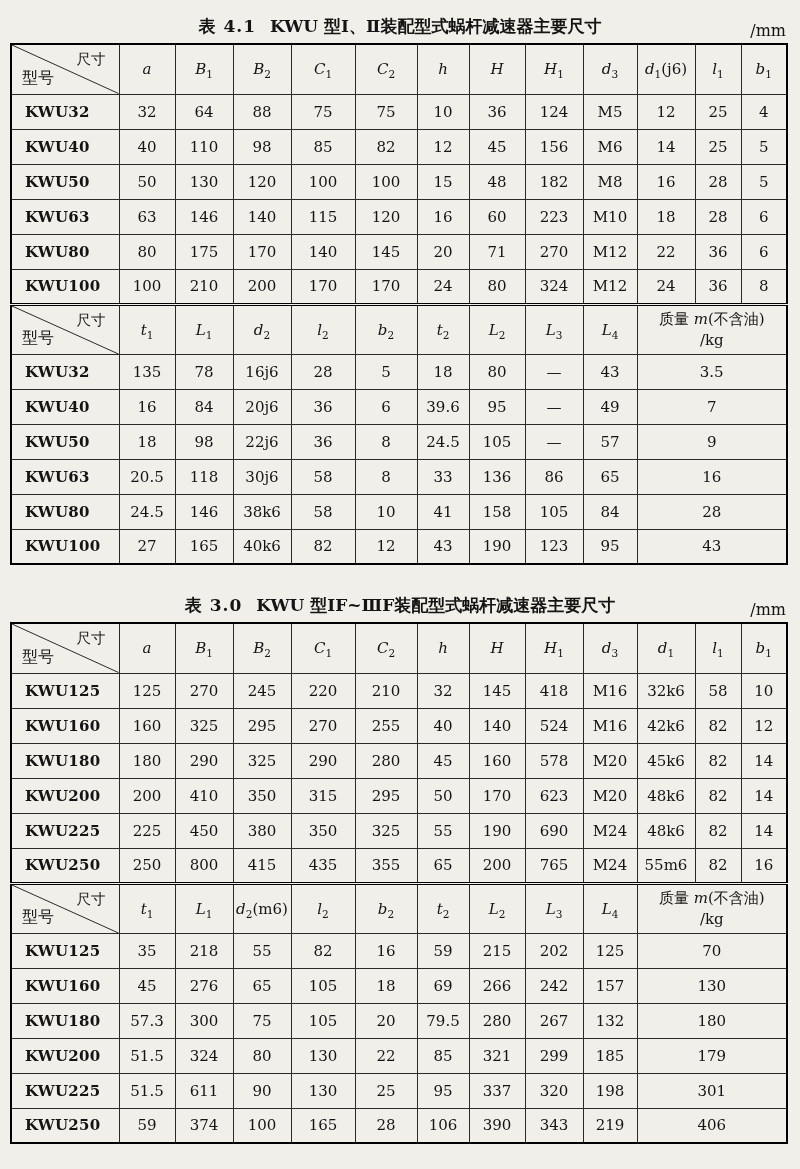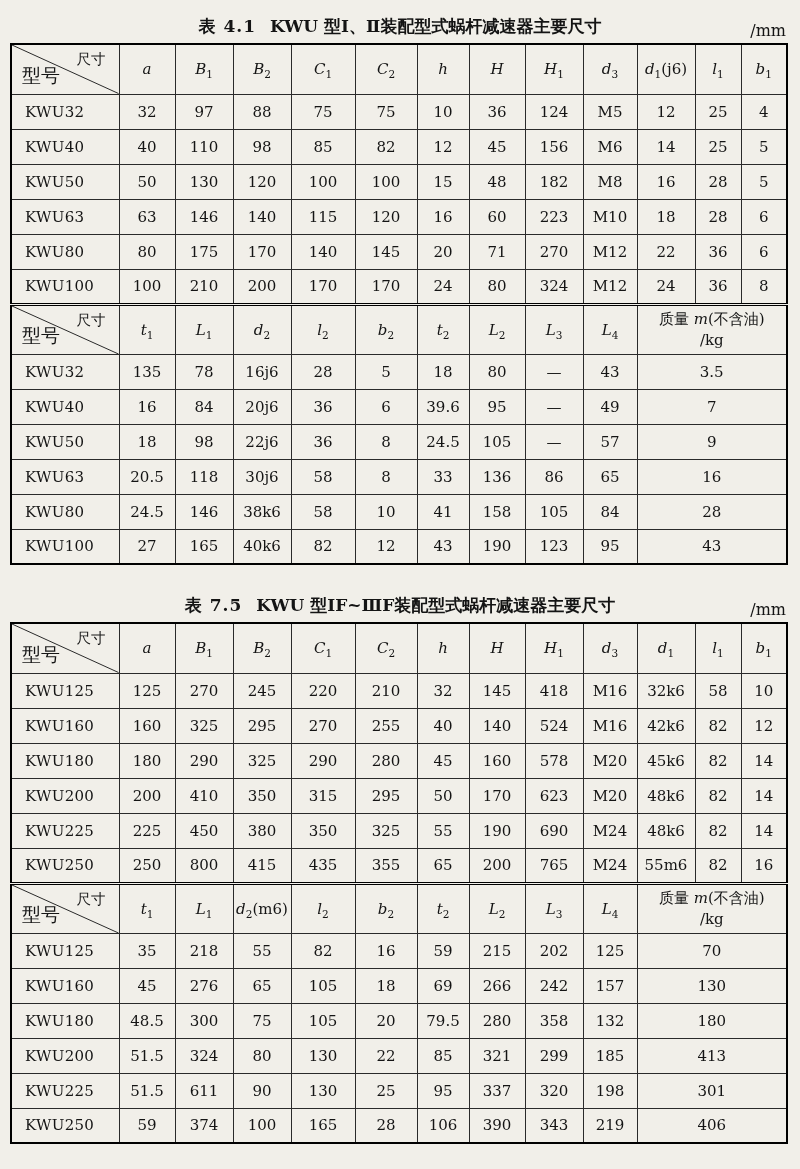--- a/index.html
+++ b/index.html
@@ -43,27 +43,27 @@
     padding: 1px 2px;
     height: 35px;
     overflow: hidden;
   }
   .dim tr.head-row th { height: 50px; }
   .dim tr.sec-start th { border-top: 3px double #000; }
 
   .dim th.model {
     text-align: left;
     padding-left: 13px;
-    font-weight: normal;
+    font-weight: bold;
     letter-spacing: 0.3px;
   }
   .dim th.corner { position: relative; padding: 0; }
   .corner svg.diag { position: absolute; left: 0; top: 0; width: 100%; height: 100%; display: block; }
   .corner .c-top { position: absolute; top: 5px; right: 13px; font-size: 14.5px; }
-  .corner .c-bot { position: absolute; bottom: 5px; left: 10px; font-size: 19px; }
+  .corner .c-bot { position: absolute; bottom: 5px; left: 10px; font-size: 16px; }
 
   .dim th i, .dim td i { font-weight: normal; }
   .dim sub { font-size: 10.5px; line-height: 0; }
   .mass-h div { line-height: 1.35; }
 </style>
 </head>
 <body>
 
 <div class="page">
 
@@ -106,21 +106,21 @@
           <th class="col-h"><i>H</i></th>
           <th class="col-h"><i>H</i><sub>1</sub></th>
           <th class="col-h"><i>d</i><sub>3</sub></th>
           <th class="col-h"><i>d</i><sub>1</sub>(j6)</th>
           <th class="col-h"><i>l</i><sub>1</sub></th>
           <th class="col-h"><i>b</i><sub>1</sub></th>
         </tr>
         <tr>
           <th class="model">KWU32</th>
           <td>32</td>
-          <td>97</td>
+          <td>64</td>
           <td>88</td>
           <td>75</td>
           <td>75</td>
           <td>10</td>
           <td>36</td>
           <td>124</td>
           <td>M5</td>
           <td>12</td>
           <td>25</td>
           <td>4</td>
@@ -297,21 +297,21 @@
           <td>43</td>
           <td>190</td>
           <td>123</td>
           <td>95</td>
           <td colspan="3">43</td>
         </tr>
       </tbody>
   </table>
 
   <div class="caption second">
-    <span class="t-label">表 7.5</span><span class="t-text">KWU 型ⅠF~ⅢF装配型式蜗杆减速器主要尺寸</span>
+    <span class="t-label">表 3.0</span><span class="t-text">KWU 型ⅠF~ⅢF装配型式蜗杆减速器主要尺寸</span>
     <span class="unit">/mm</span>
   </div>
 
   <table class="dim">
     <colgroup>
       <col style="width:108px">
         <col style="width:56px">
         <col style="width:58px">
         <col style="width:58px">
       <col style="width:64px">
@@ -479,43 +479,43 @@
           <td>105</td>
           <td>18</td>
           <td>69</td>
           <td>266</td>
           <td>242</td>
           <td>157</td>
           <td colspan="3">130</td>
         </tr>
         <tr>
           <th class="model">KWU180</th>
-          <td>48.5</td>
+          <td>57.3</td>
           <td>300</td>
           <td>75</td>
           <td>105</td>
           <td>20</td>
           <td>79.5</td>
           <td>280</td>
-          <td>358</td>
+          <td>267</td>
           <td>132</td>
           <td colspan="3">180</td>
         </tr>
         <tr>
           <th class="model">KWU200</th>
           <td>51.5</td>
           <td>324</td>
           <td>80</td>
           <td>130</td>
           <td>22</td>
           <td>85</td>
           <td>321</td>
           <td>299</td>
           <td>185</td>
-          <td colspan="3">413</td>
+          <td colspan="3">179</td>
         </tr>
         <tr>
           <th class="model">KWU225</th>
           <td>51.5</td>
           <td>611</td>
           <td>90</td>
           <td>130</td>
           <td>25</td>
           <td>95</td>
           <td>337</td>

